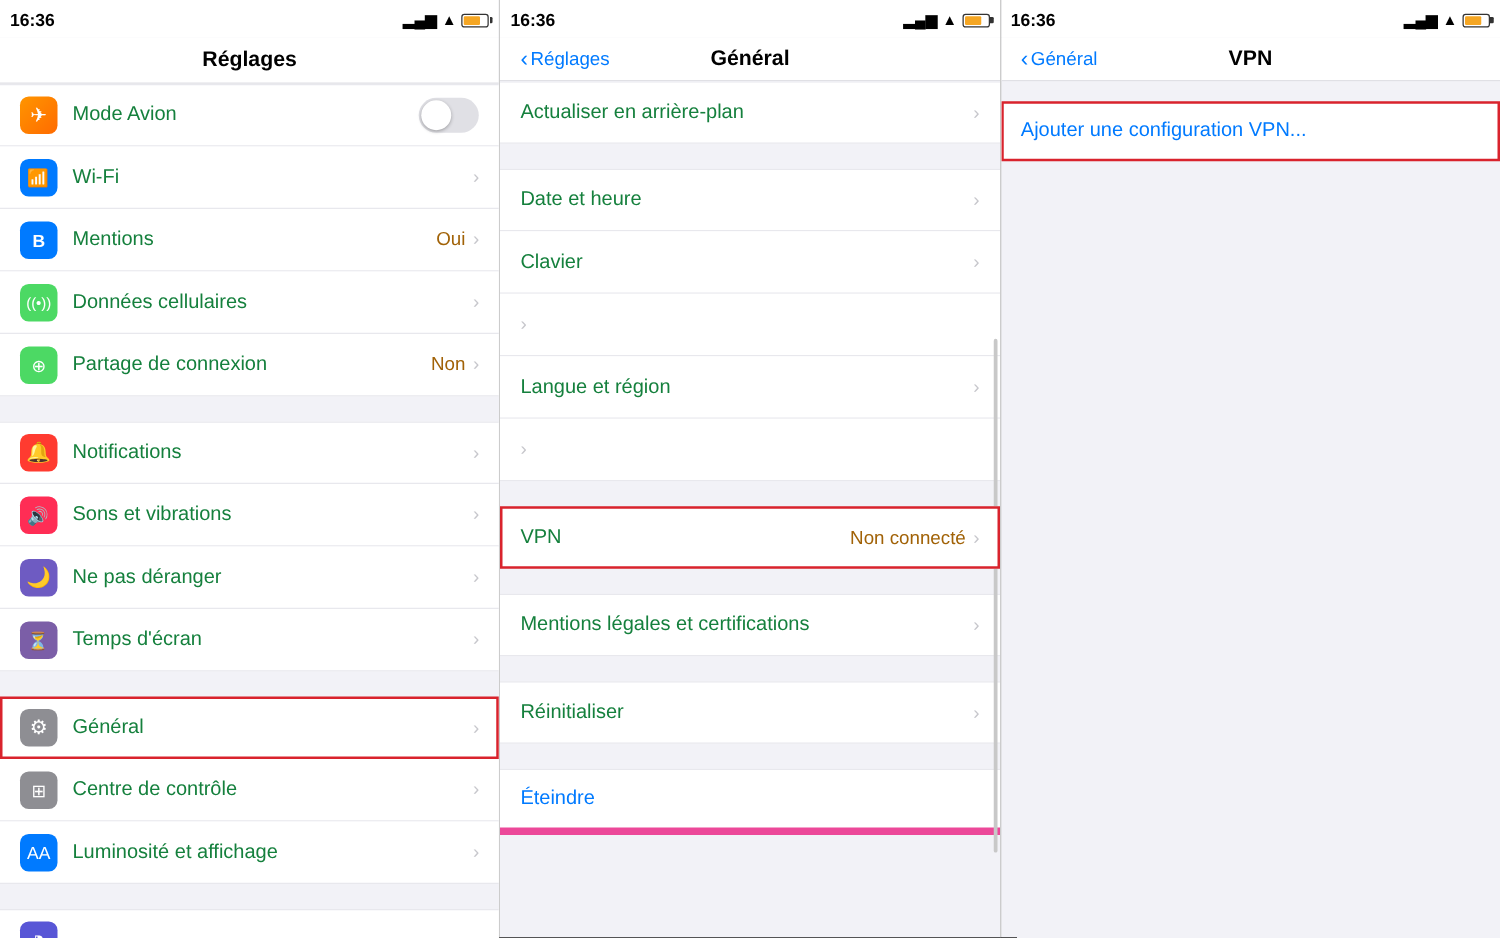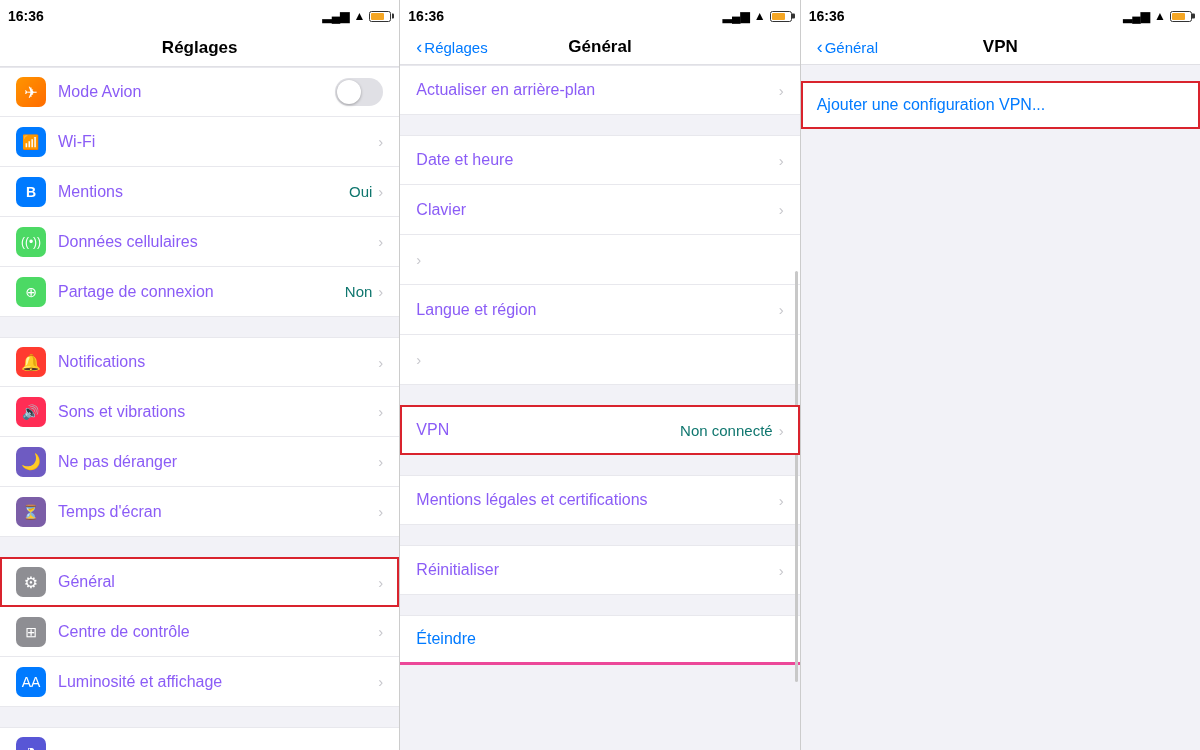--- a/index.html
+++ b/index.html
@@ -111,25 +111,25 @@
       width: 30px; height: 30px; border-radius: 7px;
       margin-right: 12px;
       display: flex; align-items: center; justify-content: center;
       font-size: 16px;
       flex-shrink: 0;
       color: #fff;
     }
     .row-label {
       flex: 1;
       font-size: 16px;
-      color: #8b5cf6;
+      color: #15803d;
     }
     .row-value {
       font-size: 15px;
-      color: #0f766e;
+      color: #a16207;
       margin-right: 6px;
     }
     .row-chevron {
       color: #c7c7cc;
       font-size: 15px;
     }
     
     .toggle {
       width: 48px; height: 28px; border-radius: 14px; background: #e0e0e5;
       position: relative; flex-shrink: 0;
@@ -176,21 +176,21 @@
     .icon-general { background: #8e8e93; }
     .icon-controlcenter { background: #8e8e93; }
     .icon-display { background: #007aff; }
     .icon-generic-gray { background: #8e8e93; }
     .eteindre-link {
       color: #007aff;
       font-size: 16px;
       padding: 14px 16px;
       background: #fff;
       border-top: 1px solid #e8e8ed;
-      border-bottom: 3px solid #ec4899;
+      border-bottom: 6px solid #ec4899;
       display: block;
       cursor: pointer;
     }
     .scrollbar-track {
       position: absolute; right: 2px; top: 30%; bottom: 10%;
       width: 3px; border-radius: 2px; background: #c8c8c8;
     }
   </style>
 </head>
 <body>

